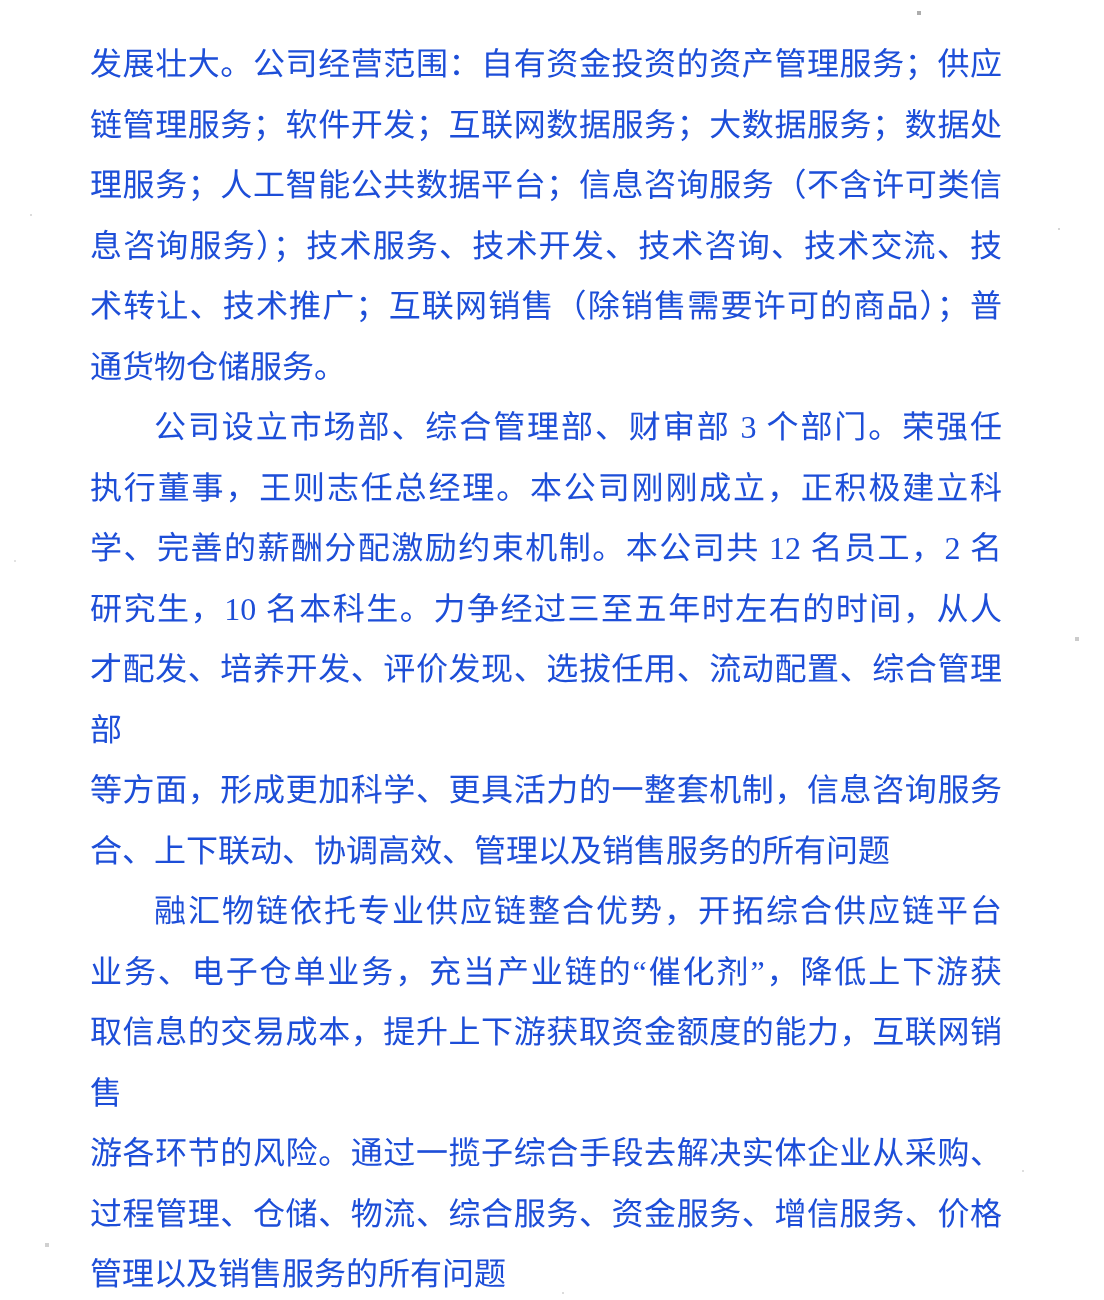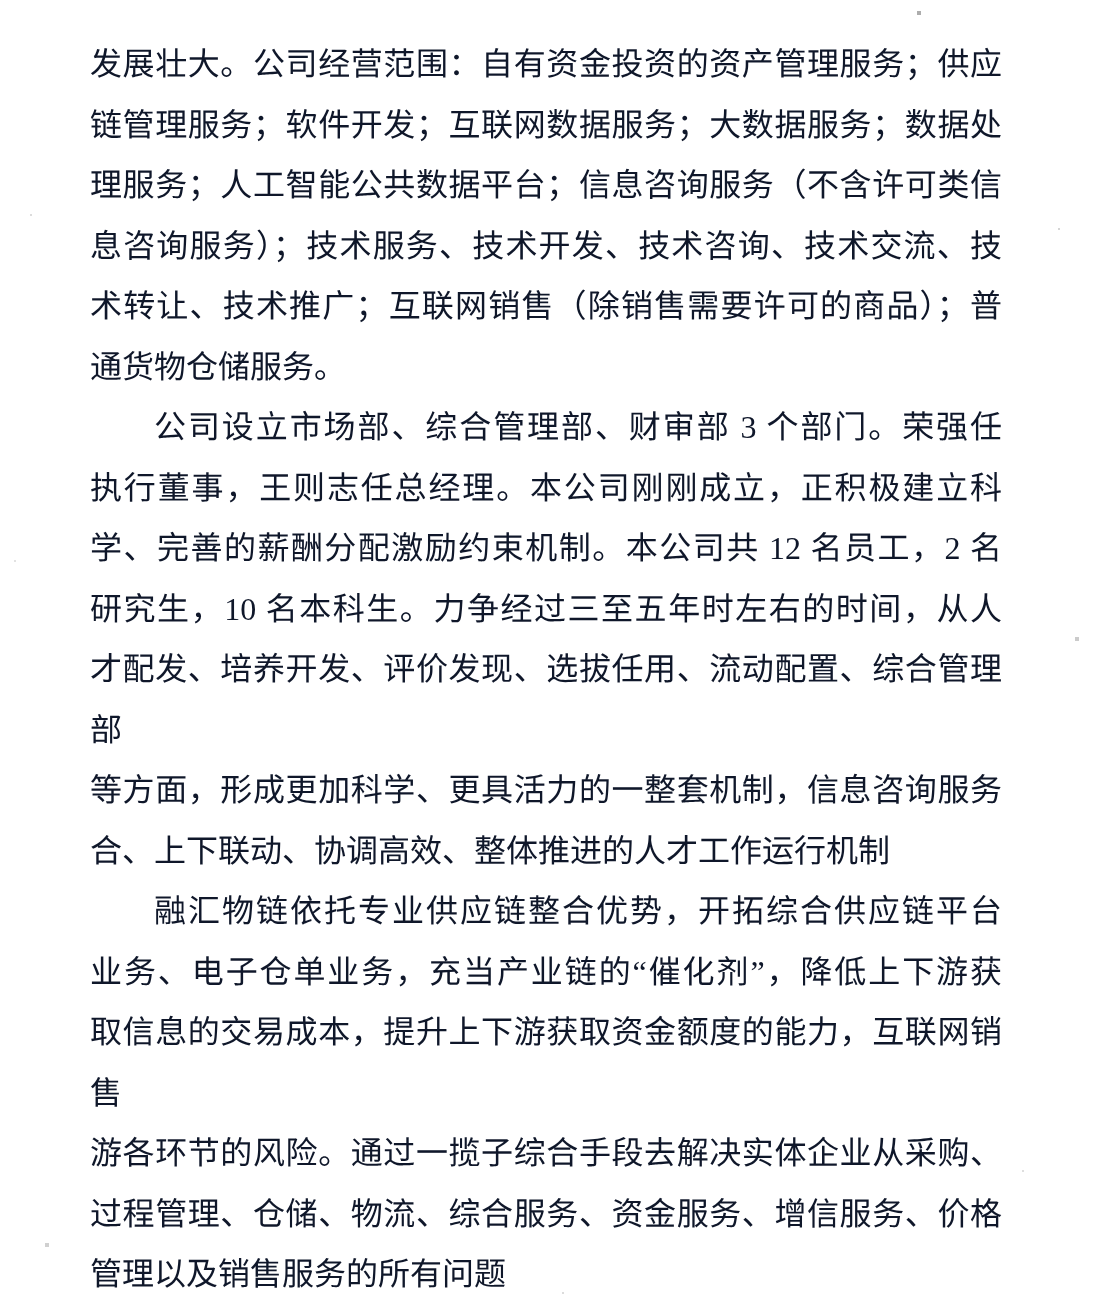--- a/index.html
+++ b/index.html
@@ -7,21 +7,21 @@
     padding: 0;
     background: #e8e8e8;
   }
   .page {
     position: relative;
     width: 1104px;
     height: 1300px;
     background: #ffffff;
     overflow: hidden;
     font-family: "Liberation Serif", "DejaVu Serif", serif;
-    color: #0f172a;
+    color: #1d4ed8;
   }
   .text-block {
     position: absolute;
     left: 90px;
     top: 34px;
     width: 912px;
   }
   .line {
     font-size: 32px;
     line-height: 60.5px;
@@ -71,21 +71,21 @@
     <div class="line fill">理服务；人工智能公共数据平台；信息咨询服务（不含许可类信</div>
     <div class="line fill">息咨询服务）；技术服务、技术开发、技术咨询、技术交流、技</div>
     <div class="line fill">术转让、技术推广；互联网销售（除销售需要许可的商品）；普</div>
     <div class="line end">通货物仓储服务。</div>
     <div class="line fill indent">公司设立市场部、综合管理部、财审部 3 个部门。荣强任</div>
     <div class="line fill">执行董事，王则志任总经理。本公司刚刚成立，正积极建立科</div>
     <div class="line fill">学、完善的薪酬分配激励约束机制。本公司共 12 名员工，2 名</div>
     <div class="line fill">研究生，10 名本科生。力争经过三至五年时左右的时间，从人</div>
     <div class="line fill">才配发、培养开发、评价发现、选拔任用、流动配置、综合管理部</div>
     <div class="line fill">等方面，形成更加科学、更具活力的一整套机制，信息咨询服务</div>
-    <div class="line end">合、上下联动、协调高效、整体推进的人才工作运行机制</div>
+    <div class="line end">合、上下联动、协调高效、管理以及销售服务的所有问题</div>
     <div class="line fill indent">融汇物链依托专业供应链整合优势，开拓综合供应链平台</div>
     <div class="line fill">业务、电子仓单业务，充当产业链的“催化剂”，降低上下游获</div>
     <div class="line fill">取信息的交易成本，提升上下游获取资金额度的能力，互联网销售</div>
     <div class="line fill">游各环节的风险。通过一揽子综合手段去解决实体企业从采购、</div>
     <div class="line fill">过程管理、仓储、物流、综合服务、资金服务、增信服务、价格</div>
     <div class="line end">管理以及销售服务的所有问题</div>
     <div class="line end indent heading">（三）公司组织架构</div>
   </div>
 </div>
 

